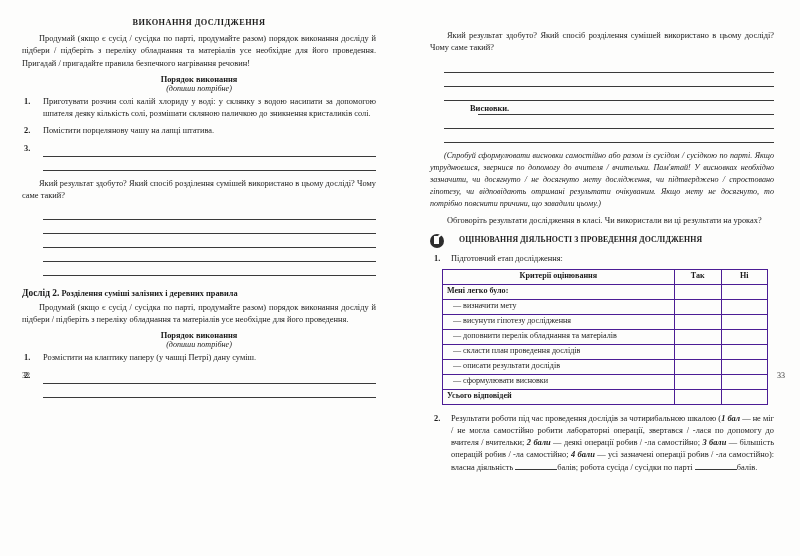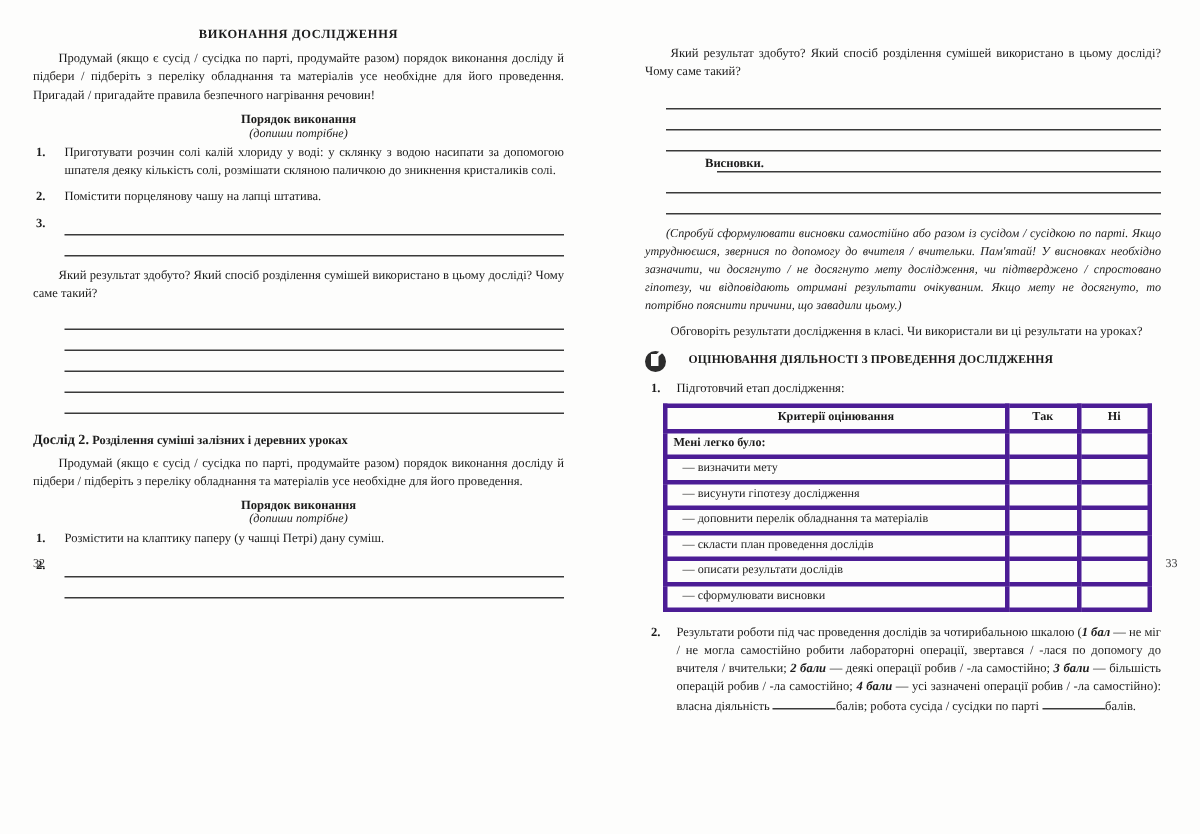--- a/index.html
+++ b/index.html
@@ -180,21 +180,21 @@
     font-weight: bold;
   }
   table.criteria {
     border-collapse: collapse;
     width: 326px;
     margin: 4px 0 8px 12px;
     font-size: 8.1px;
   }
   table.criteria th,
   table.criteria td {
-    border: 3px solid #4c1d95;
+    border: 1px solid #4c1d95;
     padding: 1.5px 4px;
     line-height: 1.3;
     height: 11px;
     vertical-align: middle;
   }
   table.criteria th {
     text-align: center;
     font-weight: bold;
   }
   table.criteria th.c-crit { width: 244px; }
@@ -261,21 +261,21 @@
     <div class="rules indent">
       <div class="rule"></div>
       <div class="rule"></div>
       <div class="rule"></div>
       <div class="rule"></div>
       <div class="rule"></div>
     </div>
 
     <div class="exp-head" style="margin-top:12px;">
       <span class="exp-label">Дослід 2.</span>
-      <span class="exp-topic">Розділення суміші залізних і деревних уроках</span>
+      <span class="exp-topic">Розділення суміші залізних і деревних правила</span>
     </div>
 
     <p class="body">Продумай (якщо є сусід / сусідка по парті, продумайте разом) порядок виконання досліду й підбери / підберіть з переліку обладнання та матеріалів усе необхідне для його проведення.</p>
 
     <div class="order-head">Порядок виконання</div>
     <div class="order-sub">(допиши потрібне)</div>
 
     <ol class="steps">
       <li>
         <span class="num">1.</span>
@@ -370,20 +370,25 @@
         <tr>
           <td class="crit sub">— описати результати дослідів</td>
           <td class="mark"></td>
           <td class="mark"></td>
         </tr>
         <tr>
           <td class="crit sub">— сформулювати висновки</td>
           <td class="mark"></td>
           <td class="mark"></td>
         </tr>
+        <tr>
+          <td class="crit b">Усього відповідей</td>
+          <td class="mark"></td>
+          <td class="mark"></td>
+        </tr>
       </tbody>
     </table>
 
     <ol class="evals">
       <li>
         <span class="num">2.</span>
         <span>Результати роботи під час проведення дослідів за чотирибальною шкалою (</span><span class="bi">1 бал</span><span> — не міг / не могла самостійно робити лабораторні операції, звертався / -лася по допомогу до вчителя / вчительки; </span><span class="bi">2 бали</span><span> — деякі операції робив / -ла самостійно; </span><span class="bi">3 бали</span><span> — більшість операцій робив / -ла самостійно; </span><span class="bi">4 бали</span><span> — усі зазначені операції робив / -ла самостійно): власна діяльність </span><span class="blankfill"></span><span class="it">балів</span><span>; робота сусіда / сусідки по парті </span><span class="blankfill"></span><span class="it">балів.</span>
       </li>
     </ol>
 

